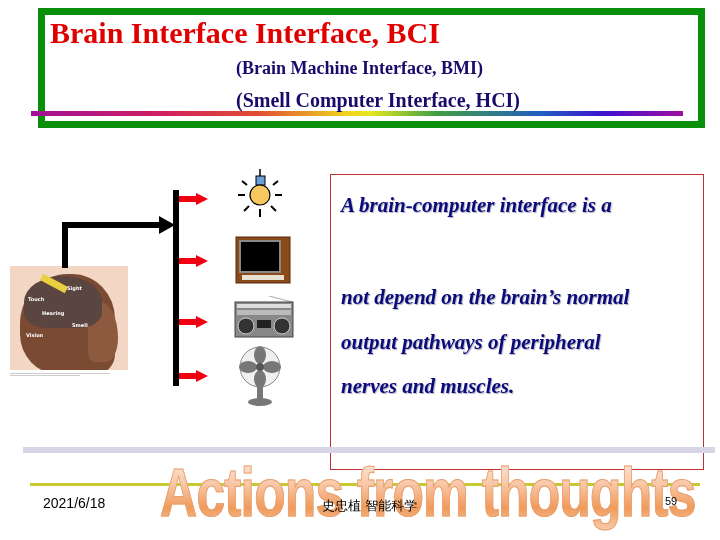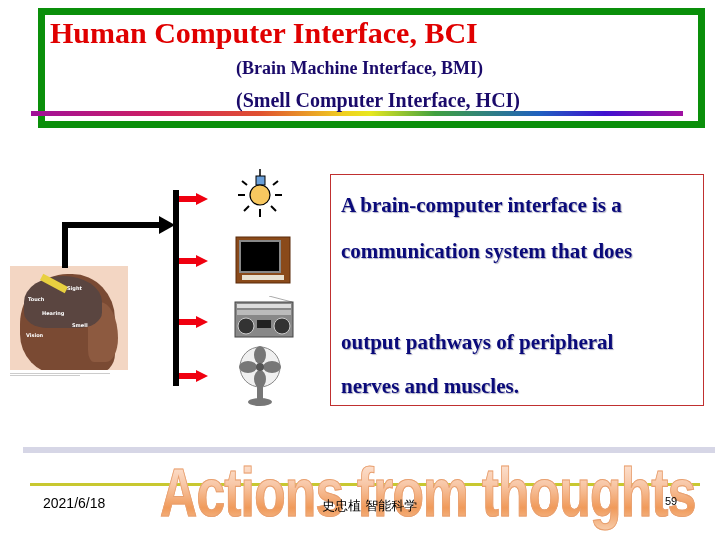--- a/index.html
+++ b/index.html
@@ -31,40 +31,40 @@
     .red-arrow .shaft { position:absolute; left:0; top:3px; width:18px; height:6px; background:#f00010; }
     .red-arrow .head { position:absolute; left:17px; top:0; width:0; height:0; border-top:6px solid transparent; border-bottom:6px solid transparent; border-left:12px solid #f00010; }
 
     
     #bulb { left:234px; top:167px; width:52px; height:56px; }
     #tv { left:234px; top:235px; width:58px; height:50px; }
     #radio { left:234px; top:296px; width:60px; height:42px; }
     #fan { left:238px; top:345px; width:44px; height:62px; }
 
     
-    #textbox { left:330px; top:174px; width:374px; height:232px; border:1px solid #c03030; box-sizing:border-box; }
+    #textbox { left:330px; top:174px; width:374px; height:296px; border:1px solid #c03030; box-sizing:border-box;font-style:italic; }
     .tline { position:absolute; left:10px; color:#0a0a7a; font-weight:bold; font-size:21px; white-space:nowrap; text-shadow:1px 1px 1px #b0b0c0; }
 
     
     #lav-bar { left:23px; top:447px; width:692px; height:6px; background:#d6d6e6; }
     #olive-line { left:30px; top:483px; width:670px; height:3px; background:#c8c830; }
     #date { left:43px; top:495px; font-family:"Liberation Sans", sans-serif; font-size:14px; color:#000; }
     #page-num { left:665px; top:495px; font-family:"Liberation Sans", sans-serif; font-size:11px; color:#000; }
     #wordart { left:160px; top:452px; font-family:"Liberation Sans", sans-serif; font-weight:bold; font-size:66px; letter-spacing:-1px;
       color:#f6b27e; transform:scaleX(0.78) scaleY(1.05); transform-origin:left top; white-space:nowrap;
       background:linear-gradient(to bottom,#fff0e8 0%,#f8c8a8 40%,#f09a5a 70%,#f8d0b0 100%); -webkit-background-clip:text; background-clip:text; -webkit-text-fill-color:transparent;
       -webkit-text-stroke:1px #e8a070; }
     #author { left:322px; top:497px; font-family:"DejaVu Sans", sans-serif; font-size:13px; color:#000; white-space:nowrap; }
   </style>
 </head>
 <body>
 
 <div id="frame" class="abs"></div>
 <div id="rainbow" class="abs"></div>
-<div id="title" class="abs">Human Computer Interface, BCI</div>
+<div id="title" class="abs">Brain Interface Interface, BCI</div>
 <div id="sub1" class="abs">(Brain Machine Interface, BMI)</div>
 <div id="sub2" class="abs">(Smell Computer Interface, HCI)</div>
 
 <div id="brain" class="abs">
   <div class="head"></div>
   <div class="face"></div>
   <div class="cortex"></div>
   <div class="yellow"></div>
   <span class="lbl" style="left:18px;top:30px">Touch</span>
   <span class="lbl" style="left:32px;top:44px">Hearing</span>
@@ -137,21 +137,21 @@
   <ellipse cx="22" cy="34" rx="6" ry="9" fill="#777"></ellipse>
   <ellipse cx="10" cy="22" rx="9" ry="6" fill="#777"></ellipse>
   <ellipse cx="34" cy="22" rx="9" ry="6" fill="#777"></ellipse>
   <circle cx="22" cy="22" r="4" fill="#555"></circle>
   <rect x="19" y="40" width="6" height="14" fill="#777"></rect>
   <ellipse cx="22" cy="57" rx="12" ry="4" fill="#777"></ellipse>
 </svg>
 
 <div id="textbox" class="abs">
   <div class="tline" style="top:18px">A brain-computer interface is a</div>
-  <div class="tline" style="top:64px">communication system that does</div>
+  <div class="tline" style="top:110px">not depend on the brain’s normal</div>
   <div class="tline" style="top:199px">nerves and muscles.</div>
   <div class="tline" style="top:155px">output pathways of peripheral</div>
 </div>
 
 <div id="lav-bar" class="abs"></div>
 <div id="olive-line" class="abs"></div>
 <div id="wordart" class="abs">Actions from thoughts</div>
 <div id="date" class="abs">2021/6/18</div>
 <div id="author" class="abs">史忠植  智能科学</div>
 <div id="page-num" class="abs">59</div>

